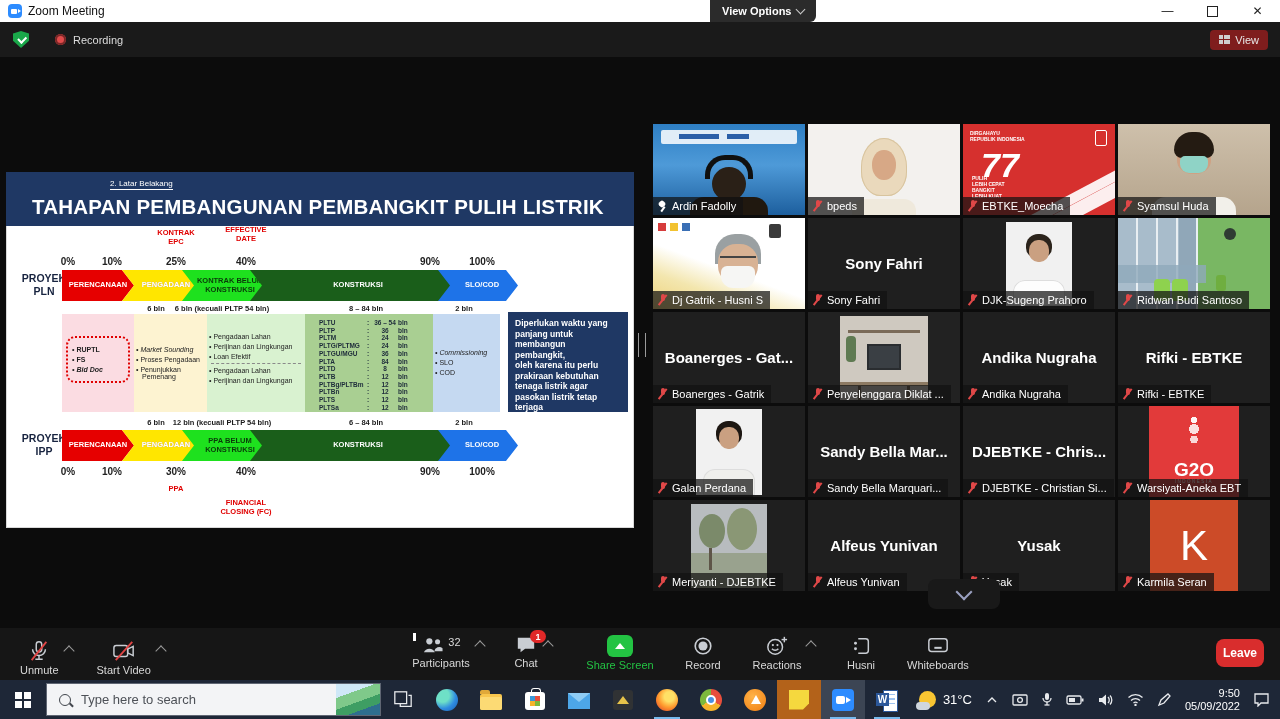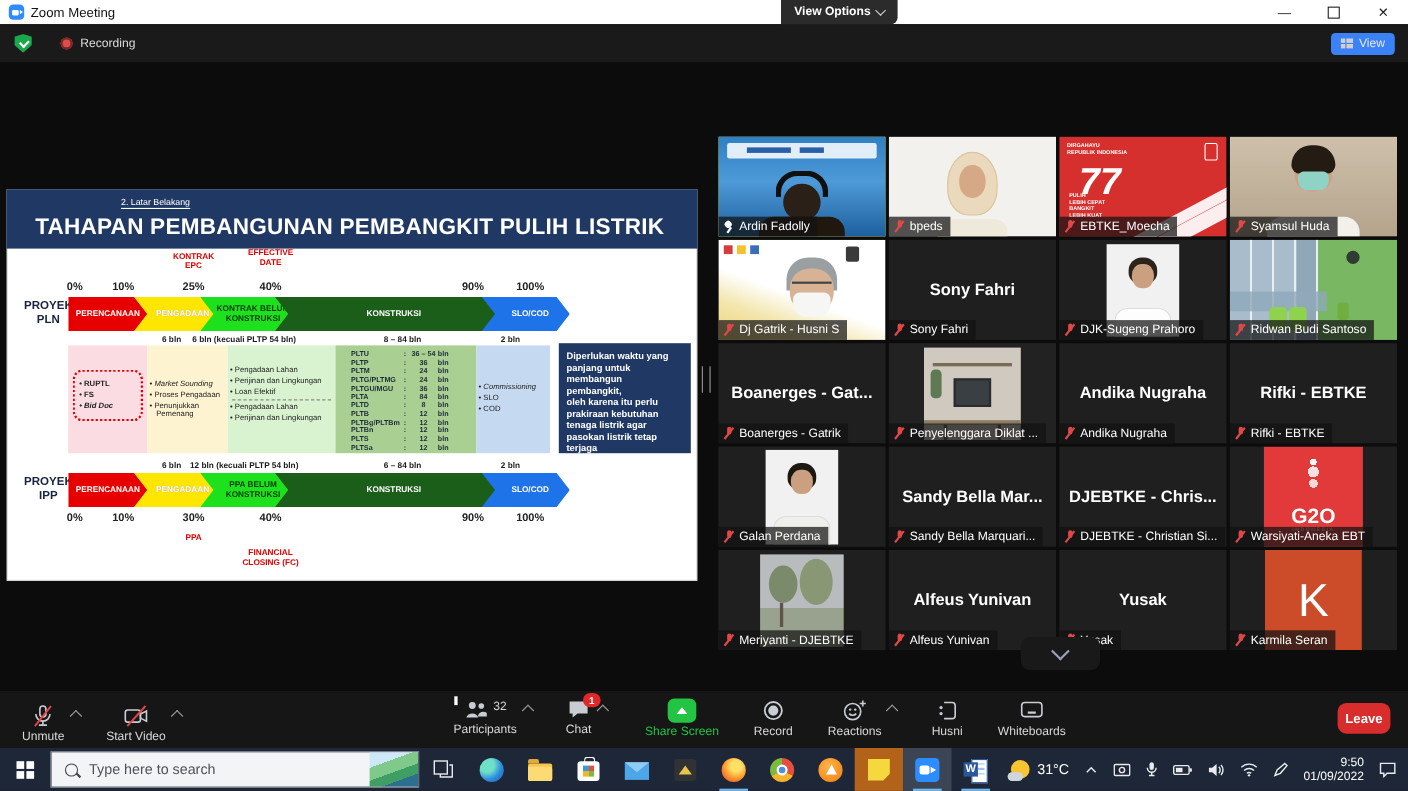--- a/index.html
+++ b/index.html
@@ -19,21 +19,21 @@
   .wbtn{width:45px;height:22px;display:flex;align-items:center;justify-content:center;color:#222;font-size:12px}
   .maxbox{width:9px;height:9px;border:1px solid #222}
 
   
   .infobar{height:35px;background:#1a1a1a;position:relative;display:flex;align-items:center}
   .shield{width:16px;height:17px;margin-left:13px;background:#1aa84a;clip-path:polygon(50% 0,100% 14%,100% 58%,50% 100%,0 58%,0 14%);position:relative}
   .shield::after{content:"";position:absolute;left:4.5px;top:4.5px;width:6px;height:3.5px;border-left:2px solid #fff;border-bottom:2px solid #fff;transform:rotate(-45deg)}
   .recwrap{display:flex;align-items:center;gap:7px;margin-left:26px}
   .recdot{width:11px;height:11px;border-radius:50%;background:#e04b4b;box-shadow:0 0 0 2px #7a2727 inset}
   .reclabel{color:#ddd;font-size:11px}
-  .viewbtn{position:absolute;right:12px;display:flex;align-items:center;gap:5px;background:#3b82f6;border-radius:4px;padding:4px 9px;color:#e8e8e8;font-size:11px}
+  .viewbtn{position:absolute;right:12px;display:flex;align-items:center;gap:5px;background:#7f1d1d;border-radius:4px;padding:4px 9px;color:#e8e8e8;font-size:11px}
   .gridico{width:11px;height:9px;display:grid;grid-template-columns:4px 6px;gap:1px}
   .gridico i{background:#cfcfcf;display:block}
 
   
   .stage{position:relative;height:571px;background:#0c0c0c}
 
   
   .slide{position:absolute;left:6px;top:115px;width:628px;height:356px;background:#fff;box-shadow:0 0 0 1px #d9d9d9 inset}
   .shead{position:absolute;left:0;top:0;width:628px;height:54px;background:#1f3864}
   .kicker{position:absolute;left:104px;top:7px;color:#fff;font-size:8px;font-weight:normal;border-bottom:1.5px solid #fff;padding-bottom:1px}
@@ -870,19 +870,19 @@
       </svg>
     <svg width="17" height="13" viewBox="0 0 17 13">
         <path d="M1.5 4.5 a10 10 0 0 1 14 0 M4 7.5 a6.5 6.5 0 0 1 9 0 M6.5 10 a3.2 3.2 0 0 1 4 0" class="trayico"></path>
         <circle cx="8.5" cy="12" r="1.2" fill="#e8eaed"></circle>
       </svg>
     <svg width="15" height="15" viewBox="0 0 15 15">
         <path d="M2 13 l2 -5 l7 -6 l2 2 l-6 7 z" class="trayico"></path>
       </svg>
     <div class="clock">
       <div>9:50</div>
-      <div>01/09/2022</div>
+      <div>05/09/2022</div>
     </div>
     <svg width="17" height="15" viewBox="0 0 17 15">
         <path d="M2 2 h13 v9 h-7 l-3 3 v-3 h-3 z" class="trayico"></path>
       </svg>
   </div>
 </div>
 
 </body></html>

